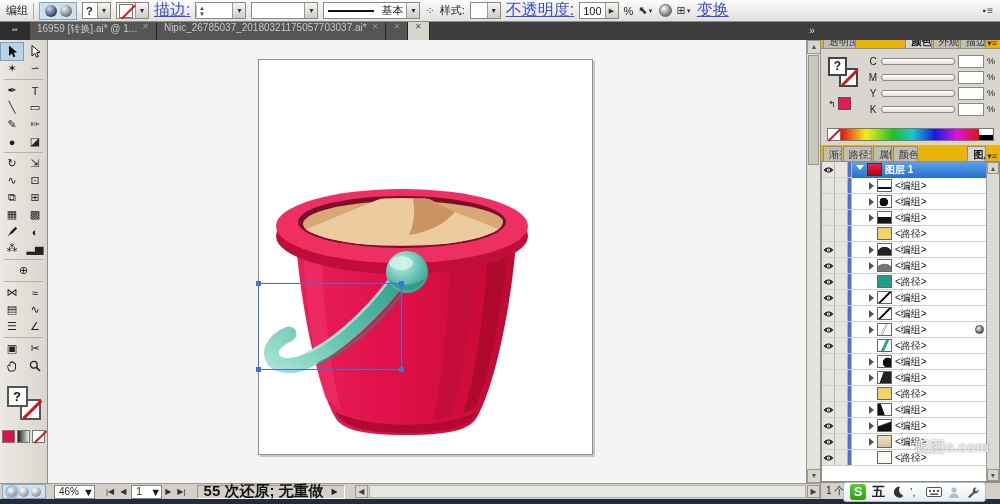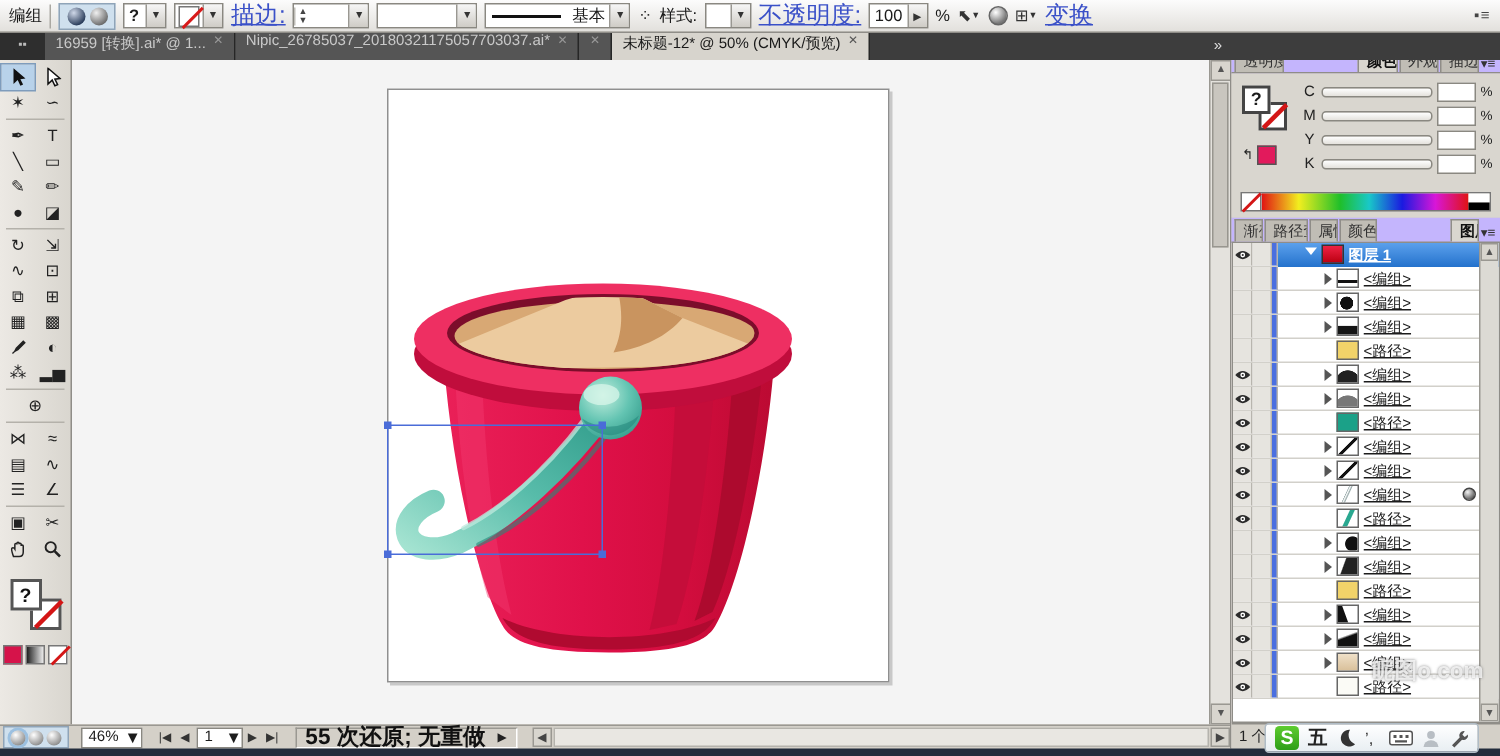--- a/index.html
+++ b/index.html
@@ -71,21 +71,21 @@
   .handle-sq { position:absolute; width:5px; height:5px; background:#4a6cd8; }
   .canvas-vscroll { position:absolute; left:806px; top:40px; width:14px; height:443px; background:#e4e2dd; border-left:1px solid #9a9892; z-index:12; }
   .scroll-btn { width:14px; height:14px; background:#d8d5ce; border:1px solid #9a9892; color:#555;
     font-size:7px; text-align:center; line-height:12px; }
   .canvas-vthumb { position:absolute; left:1px; top:15px; width:11px; height:110px; background:#c9c6bf; border:1px solid #98968f; }
   .canvas-vdown { position:absolute; bottom:0; }
 
   
   .dock { position:absolute; left:820px; top:22px; width:180px; height:477px; background:#d4d0c8; border-left:1px solid #8f8d88; z-index:20; display:flex; flex-direction:column; }
   .dock-darkstrip { height:10px; background:#3d3d3d; }
-  .ptab-row { height:17px; background:#c4b5fd; display:flex; align-items:flex-end; padding-left:2px; border-bottom:1px solid #8f8d88; }
+  .ptab-row { height:17px; background:#eab308; display:flex; align-items:flex-end; padding-left:2px; border-bottom:1px solid #8f8d88; }
   .ptab { height:15px; padding:0 5px; font-size:10px; line-height:15px; background:#c0bdb5; color:#333;
     border:1px solid #8f8d88; border-bottom:none; margin-right:1px; white-space:nowrap; overflow:hidden; max-width:46px; }
   .ptab.active { background:#d9d6cf; color:#111; font-weight:bold; max-width:none;margin-left:48px; }
   .ptab-menu { margin-left:auto; margin-right:3px; font-size:9px; color:#333; }
 
   .color-panel { height:96px; background:#d9d6cf; padding:4px 4px 2px 5px; position:relative; }
   .cp-proxy { position:absolute; left:7px; top:8px; width:30px; height:30px; }
   .cp-fill { position:absolute; left:0; top:0; width:19px; height:19px; background:#fff; border:2px solid #444;
     font-weight:bold; font-size:12px; text-align:center; line-height:15px; z-index:2; }
   .cp-stroke { position:absolute; right:0; bottom:0; width:19px; height:19px; border:2px solid #444; background:#fff; }
@@ -105,21 +105,21 @@
   .spec-bar { flex:1; background:linear-gradient(90deg,#e01313,#f2ee1f 18%,#1fbf2a 38%,#19c8c8 52%,#1a1ae0 68%,#d816d8 84%,#e01313); }
   .spec-bw { width:14px; display:flex; flex-direction:column; }
   .spec-bw span:first-child { flex:1; background:#fff; }
   .spec-bw span:last-child { flex:1; background:#000; }
 
   .layers-panel { flex:1; display:flex; flex-direction:column; background:#d9d6cf; overflow:hidden; position:relative; }
   .layers-list { flex:1; overflow:hidden; background:#fff; border:1px solid #8f8d88; border-top:none; position:relative; }
   .lrow { display:flex; align-items:center; height:16px; border-bottom:1px solid #d2d0ca; background:#fff; }
   .lcell { width:13px; height:15px; border-right:1px solid #b8b5ae; background:#e6e4df; display:flex; align-items:center; justify-content:center; }
   .lbar { width:4px; height:15px; background:#4a6fe0; border-right:1px solid #b8b5ae; }
-  .lcontent { flex:1; display:flex; align-items:center; height:16px; padding-left:16px; gap:3px; overflow:hidden;text-decoration:underline; }
+  .lcontent { flex:1; display:flex; align-items:center; height:16px; padding-left:2px; gap:3px; overflow:hidden; }
   .lrow.selected .lcontent { background:linear-gradient(#5ba0ec,#2472cc); color:#fff; font-weight:bold; }
   .ltri { width:0; height:0; border-left:5px solid #555; border-top:4px solid transparent; border-bottom:4px solid transparent; margin-left:2px; }
   .ltri.down { border-left:none; border-right:none; border-top:5px solid #fff; border-left:4px solid transparent; border-right:4px solid transparent; }
   .ltri.blank { border:none; width:5px; }
   .lthumb { width:15px; height:13px; border:1px solid #666; background:#fff; flex:none; }
   .llabel { font-size:10px; white-space:nowrap; overflow:hidden; flex:1; }
   .ltarget { flex:none; margin-right:3px; width:9px; height:9px; border-radius:50%; }
   .ltarget.ball { background:radial-gradient(circle at 35% 30%, #f2f2f2, #555 80%); border:1px solid #444; }
   .ltarget.circle { border:1px solid #555; background:transparent; }
   .lrow.selected .ltarget.circle { border-color:#fff; }
@@ -239,21 +239,20 @@
         <span class="tab-x">✕</span>
       </span>
       <span class="doc-tab">
         <span>Nipic_26785037_20180321175057703037.ai*</span>
         <span class="tab-x">✕</span>
       </span>
       <span class="doc-tab">
         <span class="tab-x">✕</span>
       </span>
       <span class="doc-tab active">
-        <span>未标题-12* @ 50% (CMYK/预览)</span>
         <span class="tab-x">✕</span>
       </span>
     </div>
   <div class="dock-collapse">»</div>
 
   <div class="toolbox">
     <div class="tool-grid">
         <div class="tool-row">
           <span class="tool active">
             <svg width="11" height="13" viewBox="0 0 11 13">

